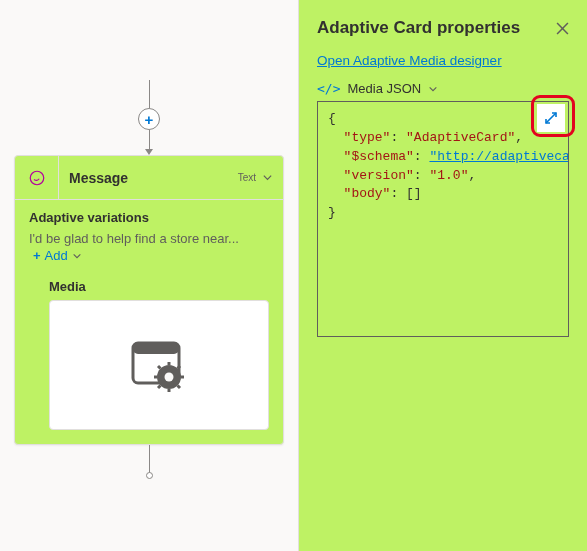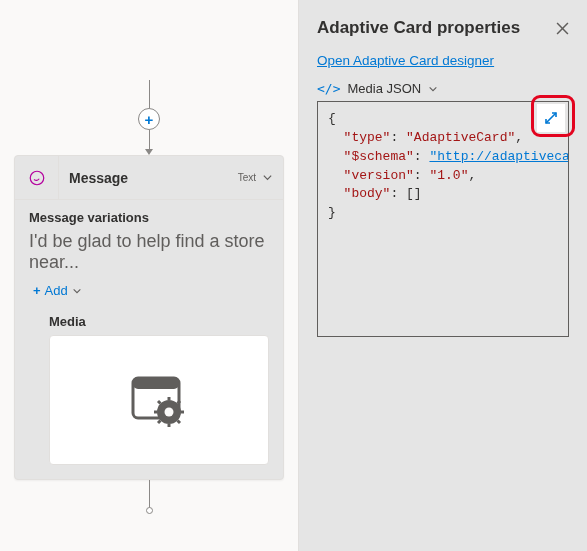--- a/index.html
+++ b/index.html
@@ -31,21 +31,21 @@
     display:flex; align-items:center; justify-content:center;
     color:#0078d4; font-weight:600; font-size:15px; background:#fff;
     cursor:pointer;
   }
   .arrow-down {
     width:0;height:0;border-left:4px solid transparent;border-right:4px solid transparent;
     border-top:6px solid #8a8886; margin-top:-1px;
   }
   .node-card {
     margin: 0 14px;
-    background:#e5e5e5;
+    background:#bef264;
     border:1px solid #e1dfdd;
     border-radius:4px;
     box-shadow:0 1px 2px rgba(0,0,0,.05);
   }
   .node-header {
     display:flex; align-items:center;
     border-bottom:1px solid #e1dfdd;
     height:44px;
     cursor:pointer;
   }
@@ -58,42 +58,42 @@
     flex:1; padding:0 10px; font-weight:600;
   }
   .node-header .type {
     padding-right:6px; color:#605e5c; font-size:10px;
   }
   .node-header .chev {
     padding-right:10px; color:#605e5c;
   }
   .node-body { padding: 10px 14px 14px; }
   .node-body h4 { font-size:13px; font-weight:600; margin-bottom:6px; }
-  .var-text { color:#605e5c; font-size:18px; margin-bottom:8px; }
+  .var-text { color:#605e5c; font-size:13px; }
   .add-btn {
     display:inline-flex;align-items:center;gap:4px;
     color:#0078d4; font-size:13px; padding:2px 4px; cursor:pointer;
   }
   .media-sec { margin-top:14px;padding-left:20px; }
   .media-box {
     border:1px solid #e1dfdd; border-radius:4px;
     height:130px; display:flex;align-items:center;justify-content:center;
     margin-top:6px; background:#fff;
   }
   .conn-tail {
     display:flex;justify-content:center;
   }
   .conn-tail .line { width:1px;height:28px;background:#8a8886;}
   .conn-tail .dot { width:7px;height:7px;border:1px solid #8a8886;border-radius:50%;background:#fff;margin-top:-1px;}
 
   
   .props-pane {
     position:absolute; right:0; top:0;
     width:289px; height:551px;
-    background:#e5e5e5;
+    background:#bef264;
     border-left:1px solid #e1dfdd;
     padding:18px 18px 0 18px;
   }
   .props-header {
     display:flex; align-items:center; justify-content:space-between;
     margin-bottom:14px;
   }
   .props-header h2 { font-size:17px; font-weight:600; }
   .props-header .close { cursor:pointer; color:#605e5c; font-size:14px; }
   .designer-link {
@@ -156,21 +156,21 @@
       </div>
       <div class="title">Message</div>
       <div class="type">Text</div>
       <div class="chev">
         <svg width="11" height="11" viewBox="0 0 12 12">
             <path d="M2 4 L6 8 L10 4" stroke="#605e5c" stroke-width="1.3" fill="none"></path>
           </svg>
       </div>
     </div>
     <div class="node-body">
-      <h4>Message variations</h4>
+      <h4>Adaptive variations</h4>
       <div class="var-text">I'd be glad to help find a store near...</div>
       <div class="add-btn">
         <span style="color:#0078d4;font-weight:600;">+</span>
         <span>Add</span>
         <svg width="10" height="10" viewBox="0 0 12 12">
             <path d="M2 4 L6 8 L10 4" stroke="#605e5c" stroke-width="1.3" fill="none"></path>
           </svg>
       </div>
       <div class="media-sec">
         <h4>Media</h4>
@@ -205,21 +205,21 @@
 <div class="props-pane">
   <div class="props-header">
     <h2>Adaptive Card properties</h2>
     <div class="close">
       <svg width="13" height="13" viewBox="0 0 12 12">
           <path d="M1 1 L11 11 M11 1 L1 11" stroke="#605e5c" stroke-width="1.4"></path>
         </svg>
     </div>
   </div>
 
-  <a class="designer-link">Open Adaptive Card designer</a>
+  <a class="designer-link">Open Adaptive Media designer</a>
 
   <div class="edit-json-row">
     <span class="code-ico">&lt;/&gt;</span>
     <span>Media JSON</span>
     <svg width="10" height="10" viewBox="0 0 12 12" class="chev">
         <path d="M2 4 L6 8 L10 4" stroke="#605e5c" stroke-width="1.3" fill="none"></path>
       </svg>
   </div>
 
   <div class="json-area-wrap">

